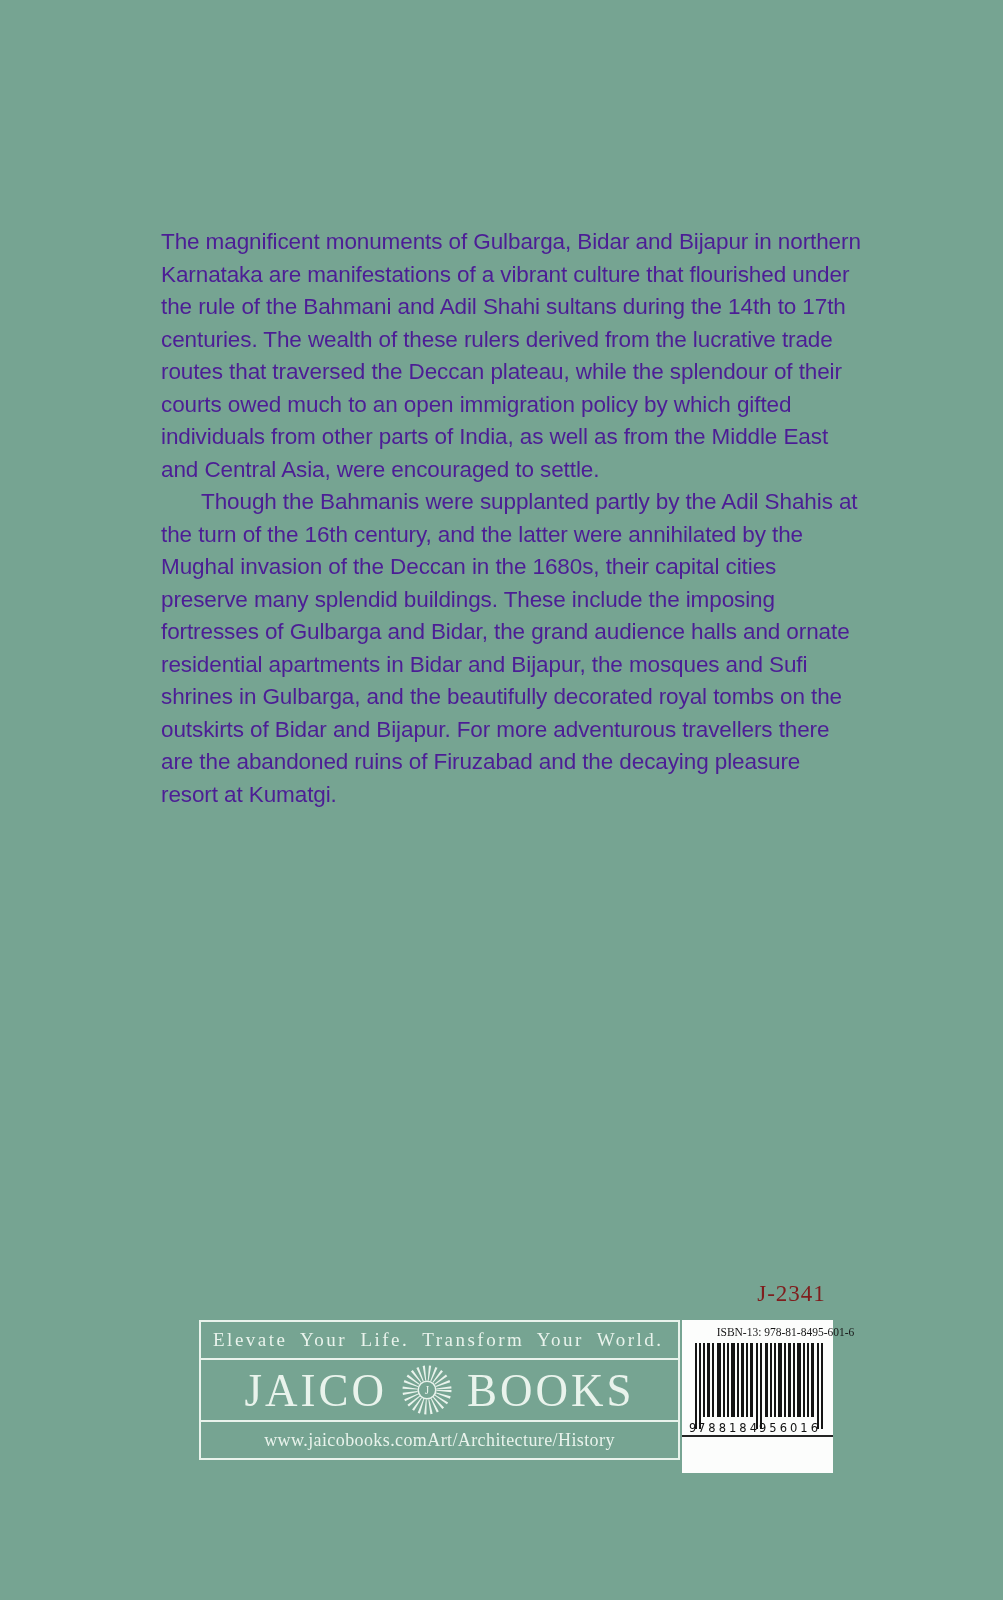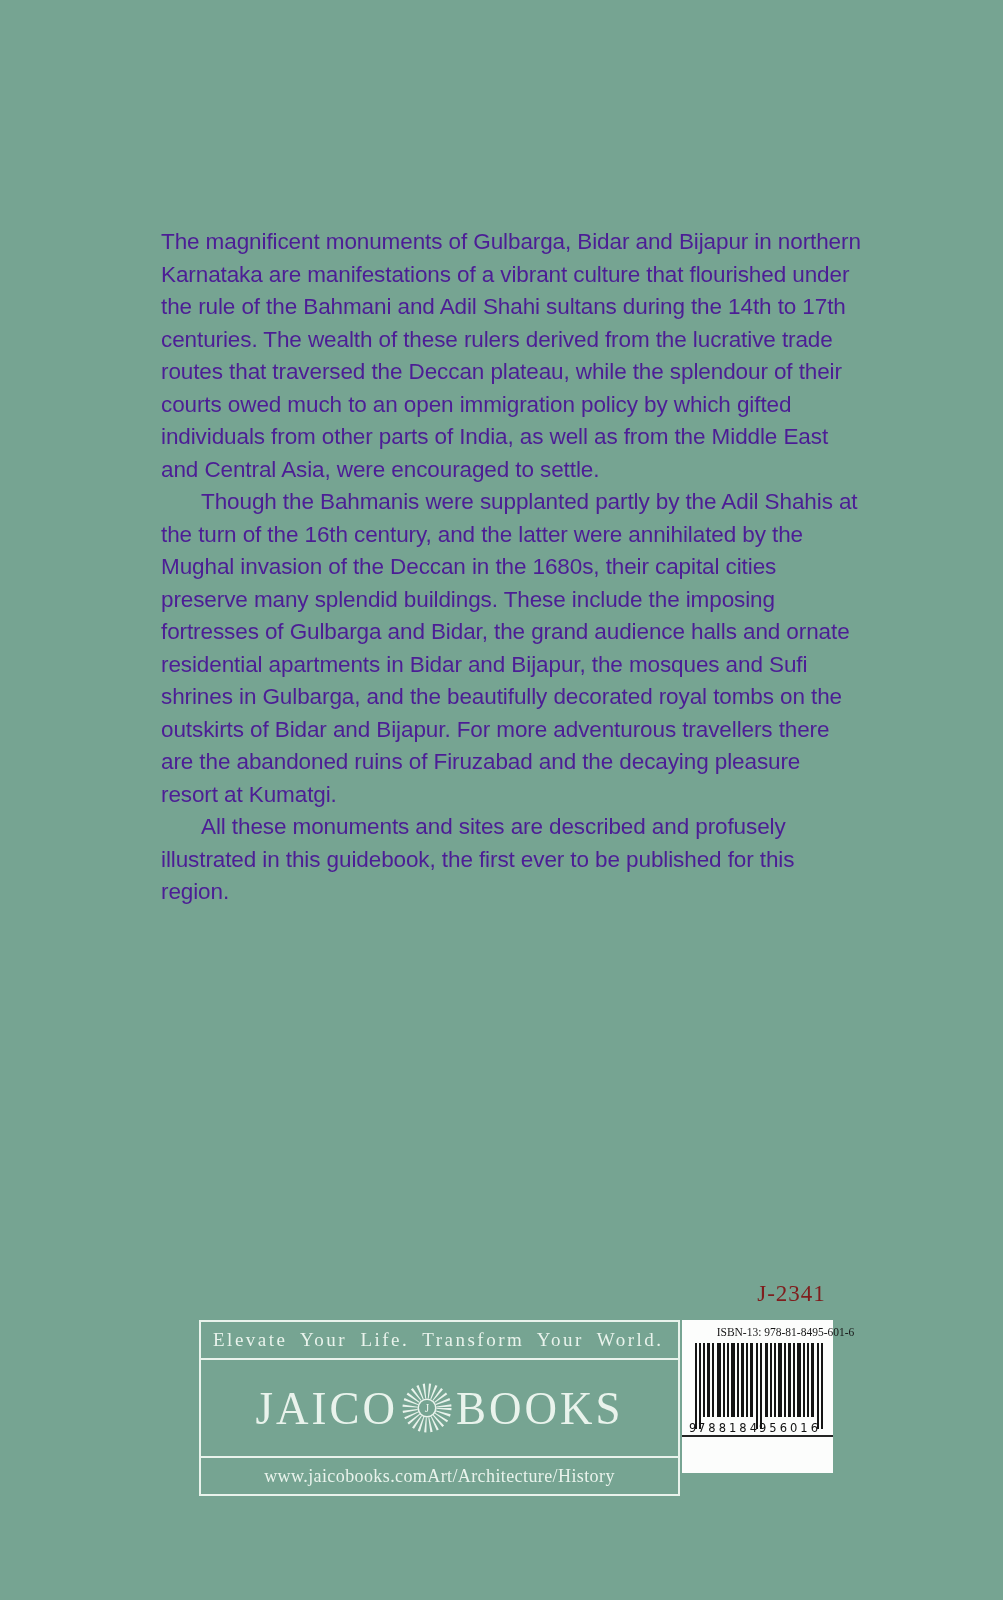--- a/index.html
+++ b/index.html
@@ -17,32 +17,32 @@
   .blurb p{margin:0;}
   .blurb p.indent{text-indent:40px;}
   
   .jcode{
     position:absolute;left:716px;top:1281px;width:151px;
     text-align:center;color:#7f1d1d;
     font-family:"Liberation Serif",serif;font-size:23px;letter-spacing:1px;
   }
   
   .pubbox{
-    position:absolute;left:199px;top:1320px;width:481px;height:176px;
+    position:absolute;left:199px;top:1320px;width:481px;height:140px;
     border:2px solid #e9f3ec;box-sizing:border-box;
     display:flex;flex-direction:column;
     color:#e9f3ec;font-family:"Liberation Serif",serif;
   }
   .pub-row1{
     height:36px;border-bottom:2px solid #e9f3ec;
     display:flex;align-items:center;padding-left:12px;
     font-size:19px;letter-spacing:2.5px;word-spacing:6px;
   }
   .pub-row2{
-    flex:1;display:flex;align-items:center;justify-content:center;gap:2px;
+    flex:1;display:flex;align-items:center;justify-content:center;gap:13px;
   }
   .pub-name{
     font-size:45px;letter-spacing:3px;line-height:1;
     transform:scaleY(1.04);
   }
   .pub-logo{width:54px;height:54px;flex:0 0 auto;}
   .pub-row3{
     height:36px;border-top:2px solid #e9f3ec;
     display:flex;align-items:center;justify-content:center;
     padding:0 13px;font-size:18px;letter-spacing:0.4px;
@@ -63,21 +63,20 @@
     border-top:2px solid #242424;
   }
   .bc-digits{fill:#111;font-family:"DejaVu Sans",sans-serif;font-size:11.5px;}
 </style>
 </head>
 <body>
 
 <div class="blurb">
   <p>The magnificent monuments of Gulbarga, Bidar and Bijapur in northern Karnataka are manifestations of a vibrant culture that flourished under the rule of the Bahmani and Adil Shahi sultans during the 14th to 17th centuries. The wealth of these rulers derived from the lucrative trade routes that traversed the Deccan plateau, while the splendour of their courts owed much to an open immigration policy by which gifted individuals from other parts of India, as well as from the Middle East and Central Asia, were encouraged to settle.</p>
   <p class="indent">Though the Bahmanis were supplanted partly by the Adil Shahis at the turn of the 16th century, and the latter were annihilated by the Mughal invasion of the Deccan in the 1680s, their capital cities preserve many splendid buildings. These include the imposing fortresses of Gulbarga and Bidar, the grand audience halls and ornate residential apartments in Bidar and Bijapur, the mosques and Sufi shrines in Gulbarga, and the beautifully decorated royal tombs on the outskirts of Bidar and Bijapur. For more adventurous travellers there are the abandoned ruins of Firuzabad and the decaying pleasure resort at Kumatgi.</p>
-  <p class="indent">All these monuments and sites are described and profusely illustrated in this guidebook, the first ever to be published for this region.</p>
 </div>
 
 <div class="jcode">J-2341</div>
 
 <div class="pubbox">
   <div class="pub-row1">Elevate Your Life. Transform Your World.</div>
   <div class="pub-row2">
     <span class="pub-name">JAICO</span>
     <svg class="pub-logo" viewBox="-27 -27 54 54" xmlns="http://www.w3.org/2000/svg">
       <circle r="17" fill="none" stroke="#e9f3ec" stroke-width="15" stroke-dasharray="1.6 2.9"></circle>

